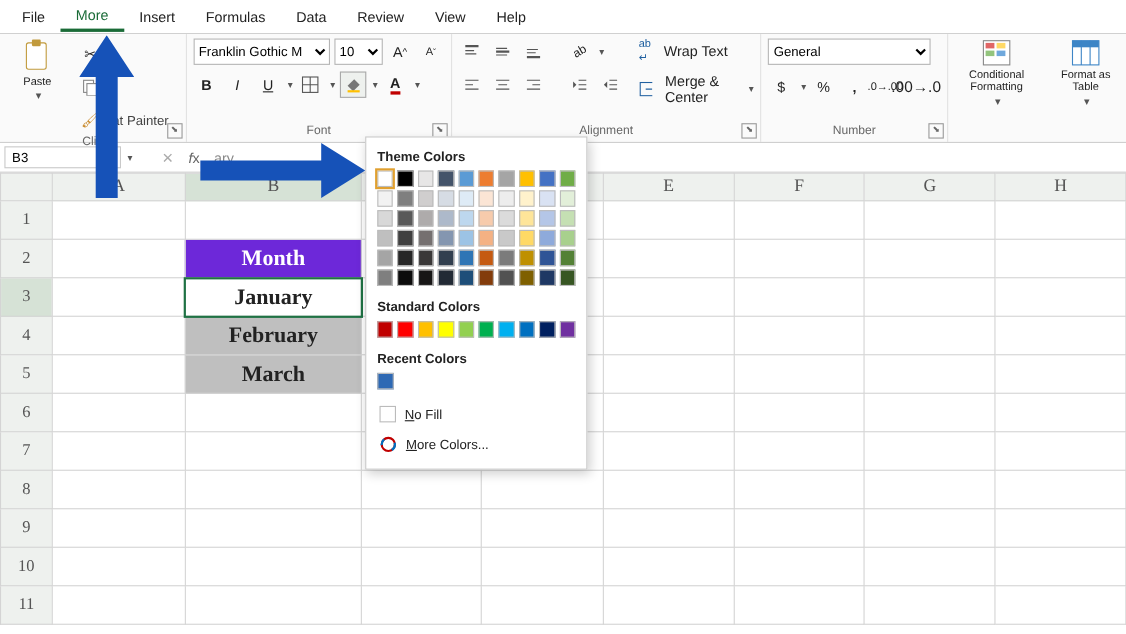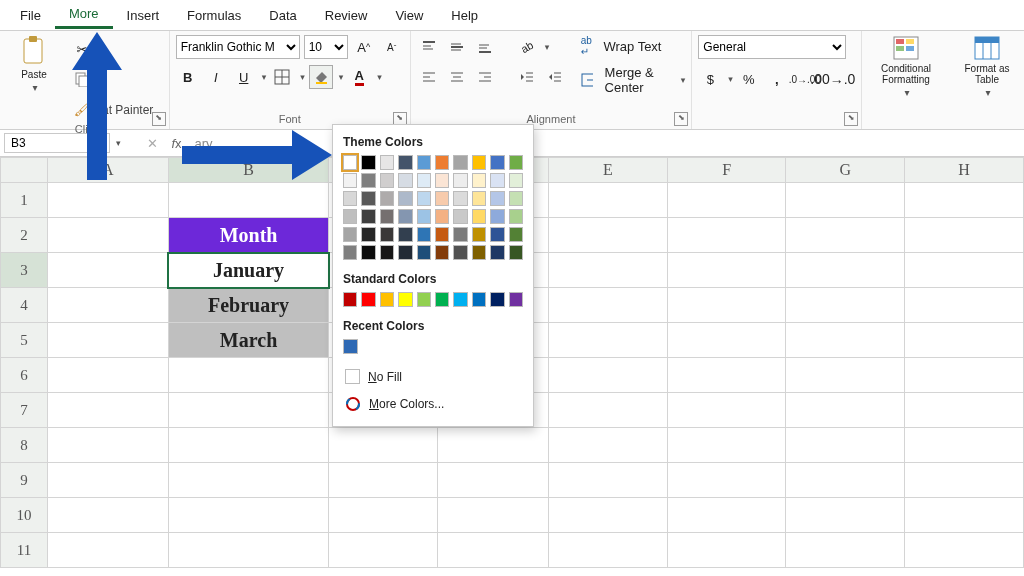--- a/index.html
+++ b/index.html
@@ -216,20 +216,21 @@
       <select class="fnt" style="width:148px"><option>General</option></select>
       <div class="rrow">
         <div class="stylebtn">$</div>
           <span class="chev">▾</span>
         <div class="stylebtn">%</div>
         <div class="stylebtn" style="font-weight:bold">,</div>
         <div class="stylebtn" style="font-size:10px">.0→.00</div>
         <div class="stylebtn" style="font-size:14px">.00→.0</div>
       </div>
     </div>
+    <div class="lbl">Number</div>
     <div class="dlaunch">⬊</div>
   </div>
 
   <div class="rgroup" style="width:160px;border-right:none">
     <div class="rrow" style="gap:12px;align-items:center">
       <div class="btncol" style="width:76px">
         <svg width="28" height="26">
             <rect x="2" y="2" width="24" height="22" fill="#fff" stroke="#888"></rect>
             <rect x="4" y="4" width="8" height="5" fill="#e06666"></rect>
             <rect x="14" y="4" width="8" height="5" fill="#ffd966"></rect>

